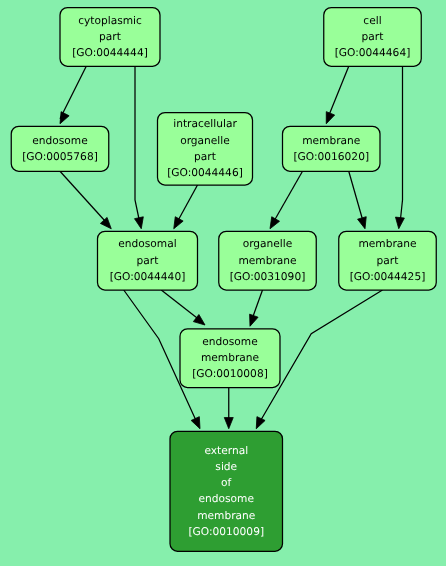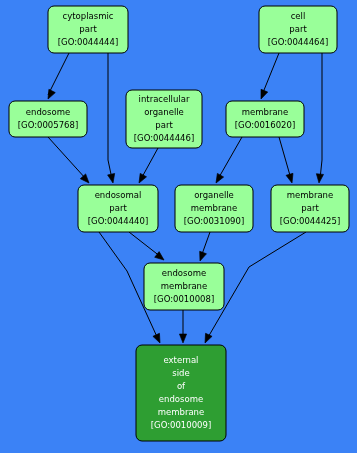--- a/index.html
+++ b/index.html
@@ -4,21 +4,21 @@
 <style>
   html, body {
     margin: 0;
     padding: 0;
     background: #ffffff;
   }
   #diagram-root {
     position: relative;
     width: 357px;
     height: 453px;
-    background: #3b82f6;
+    background: #86efac;
     font-family: "DejaVu Sans", sans-serif;
     overflow: hidden;
   }
   svg.graph {
     position: absolute;
     top: 0;
     left: 0;
     width: 357px;
     height: 453px;
   }

